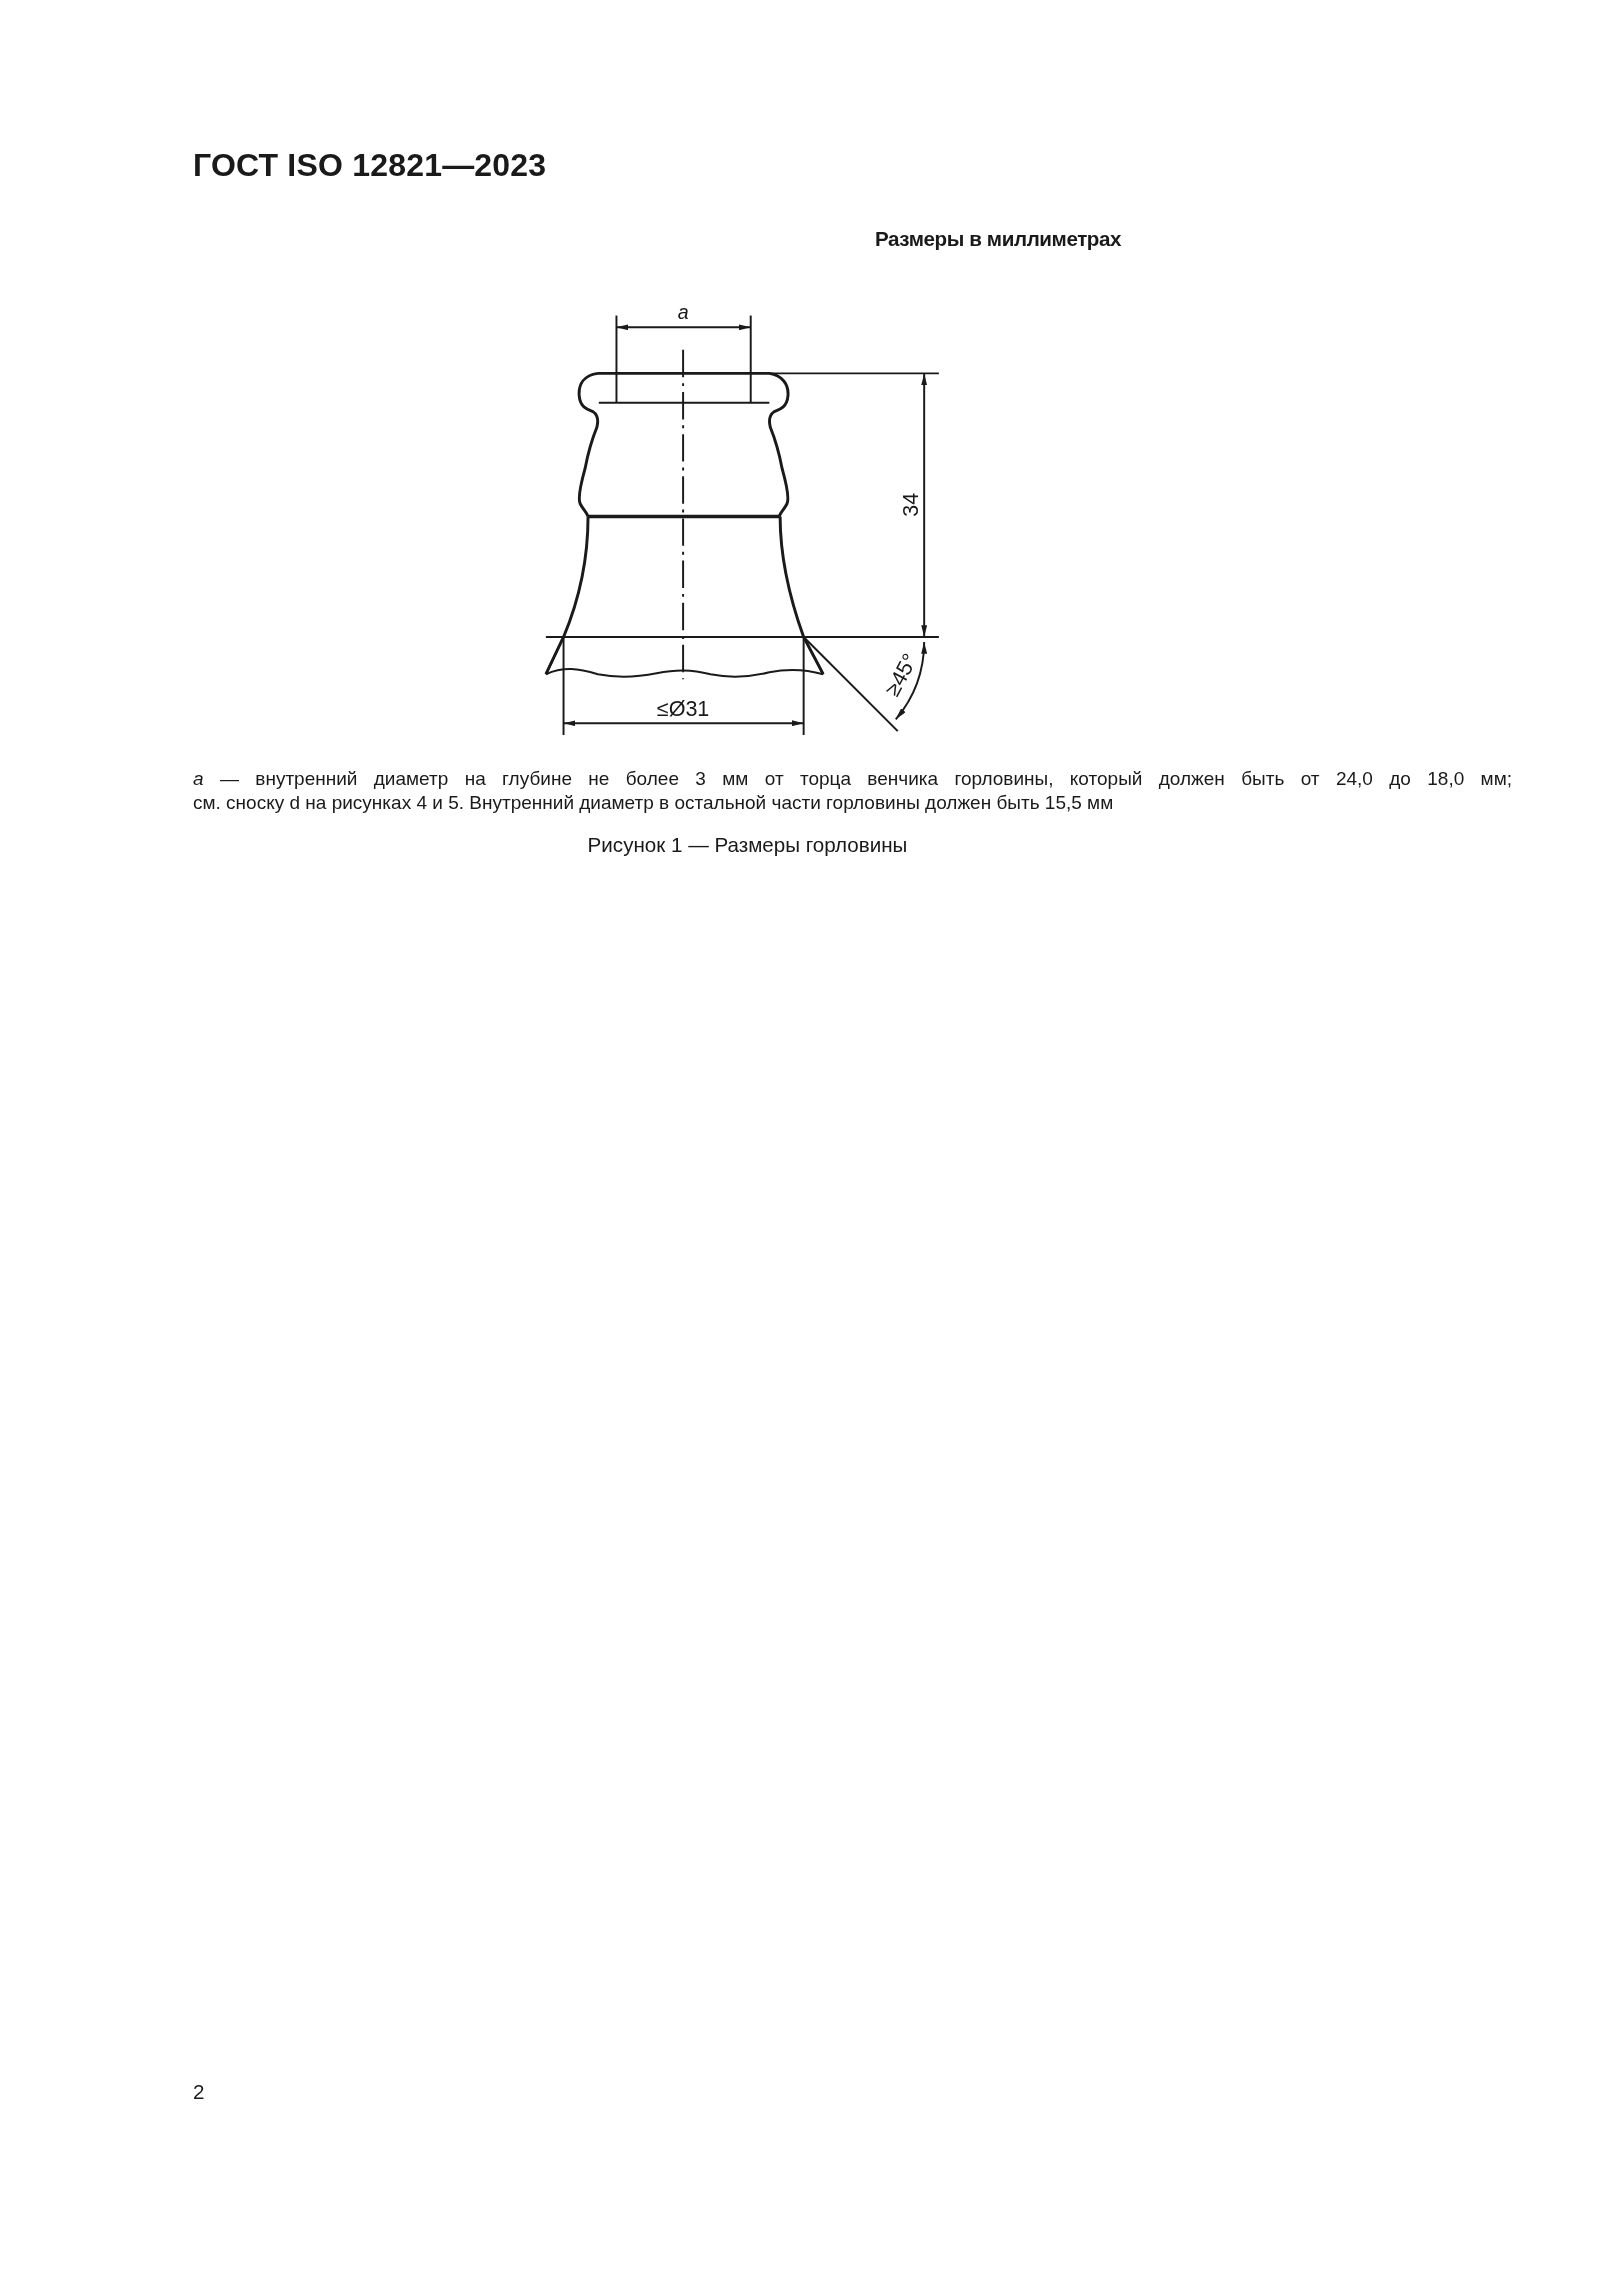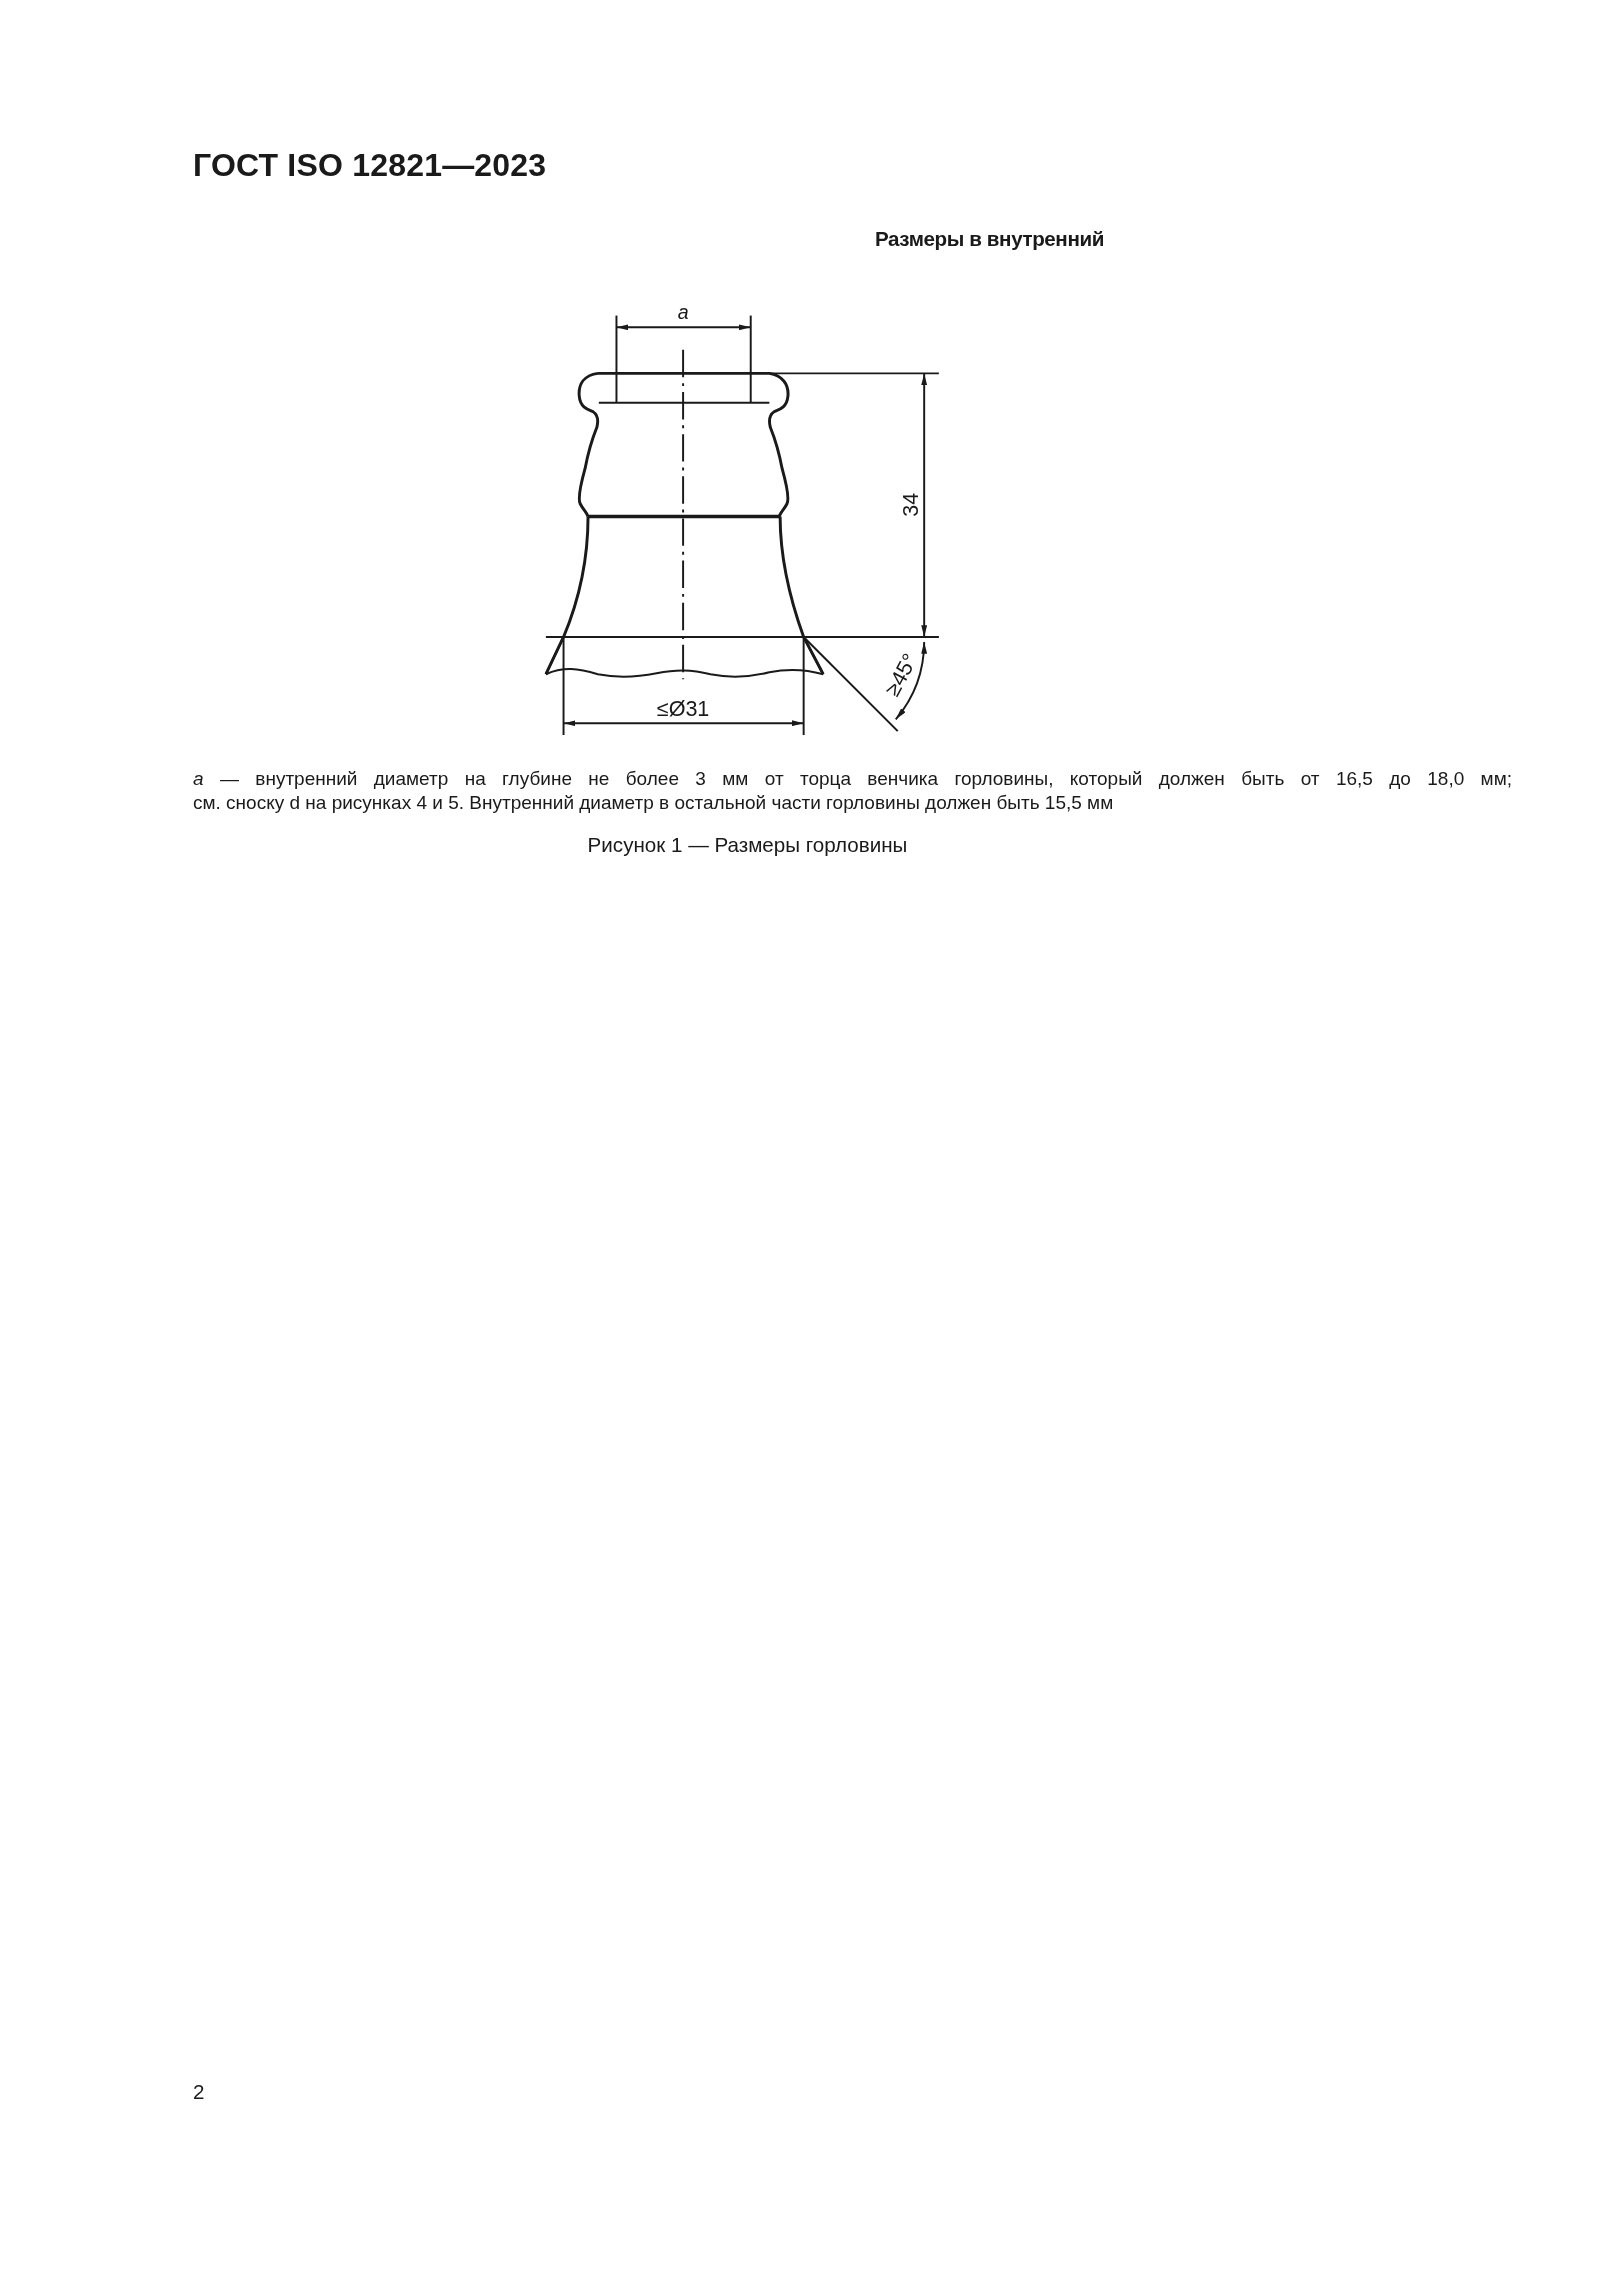--- a/index.html
+++ b/index.html
@@ -14,21 +14,21 @@
   .footnote-line2 { display:block; text-align:left; }
   .fn-key { font-style:italic; }
   .caption { position:absolute; left:0; width:1495px; top:833px; text-align:center; font-size:20.6px; }
   .page-number { position:absolute; left:193px; top:2080px; font-size:20.6px; }
 </style>
 </head>
 <body>
 
 <div class="doc-header">ГОСТ ISO 12821—2023</div>
 
-<div class="units-note">Размеры в внутренний</div>
+<div class="units-note">Размеры в миллиметрах</div>
 
 <div class="figure">
   <svg width="1621" height="980" viewBox="0 0 1654 1000" xmlns="http://www.w3.org/2000/svg">
     <defs>
       <marker id="arr" viewBox="0 0 12 6" refX="12" refY="3" markerWidth="12" markerHeight="6" orient="auto-start-reverse" markerUnits="userSpaceOnUse">
         <path d="M0,0 L12,3 L0,6 z" fill="#1a1a1a"></path>
       </marker>
     </defs>
 
     <line x1="697" y1="357" x2="697" y2="693" stroke="#1a1a1a" stroke-width="2" stroke-dasharray="28,6,3,6"></line>
@@ -80,20 +80,20 @@
     <text class="svg-text" x="697" y="731" font-size="22" text-anchor="middle">≤Ø31</text>
 
     <line x1="820" y1="650" x2="916" y2="746" stroke="#1a1a1a" stroke-width="2"></line>
 
     <path d="M 943,655 A 123,123 0 0 1 914,734" fill="none" stroke="#1a1a1a" stroke-width="2" marker-start="url(#arr)" marker-end="url(#arr)"></path>
     <text class="svg-text" x="0" y="0" font-size="22" text-anchor="middle" transform="translate(926,692) rotate(-62)">≥45°</text>
   </svg>
 </div>
 
 <div class="footnote">
-  <span class="footnote-line1"><span class="fn-key">a</span><span> — внутренний диаметр на глубине не более 3 мм от торца венчика горловины, который должен быть от 16,5 до 18,0 мм;</span></span>
+  <span class="footnote-line1"><span class="fn-key">a</span><span> — внутренний диаметр на глубине не более 3 мм от торца венчика горловины, который должен быть от 24,0 до 18,0 мм;</span></span>
   <span class="footnote-line2">см. сноску d на рисунках 4 и 5. Внутренний диаметр в остальной части горловины должен быть 15,5 мм</span>
 </div>
 
 <div class="caption">Рисунок 1 — Размеры горловины</div>
 
 <div class="page-number">2</div>
 
 
 </body></html>

